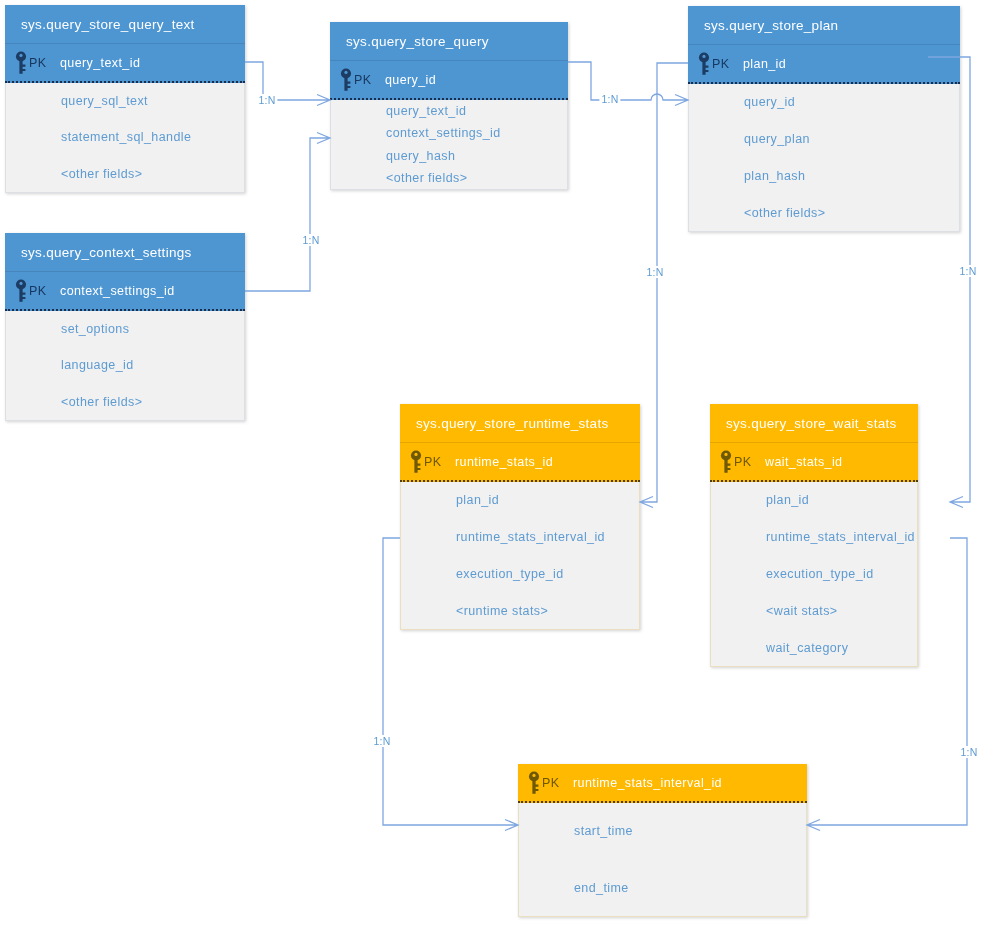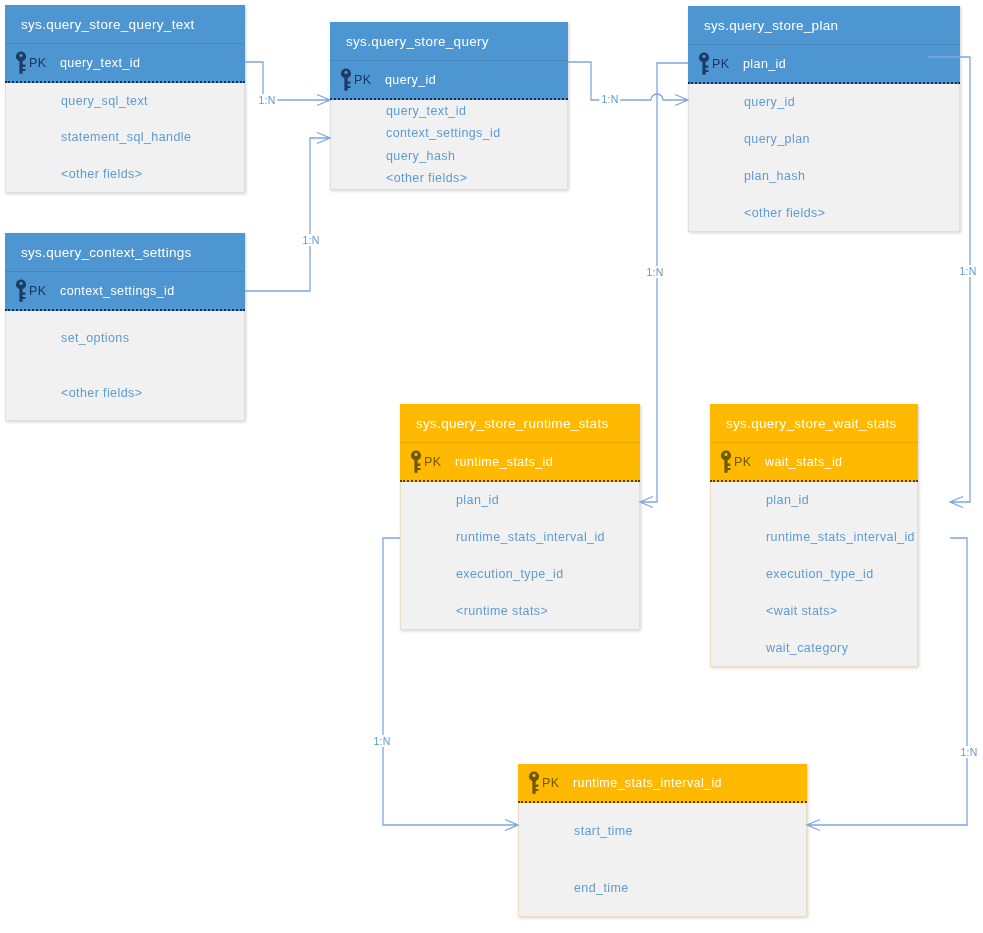--- a/index.html
+++ b/index.html
@@ -137,20 +137,21 @@
       <svg class="key" width="14" height="24" viewBox="0 0 13 22">
         <circle class="key-main" cx="6.5" cy="5" r="4.7"></circle>
         <circle class="key-hole" cx="6.5" cy="4" r="1.5"></circle>
         <path class="key-main" d="M5,8.5 h3 V21 h-3 z M8,12.5 h2.6 v2 H8 z M8,16.5 h2.6 v2 H8 z"></path>
       </svg>
       <span class="pklabel">PK</span>
       <span class="fname">context_settings_id</span>
     </div>
     <div class="t-body">
       <div class="t-row">set_options</div>
+      <div class="t-row">language_id</div>
       <div class="t-row">&lt;other fields&gt;</div>
     </div>
   </div>
 
   <div class="table orange" style="left:400px;top:404px;width:240px;height:226px">
     <div class="t-title">sys.query_store_runtime_stats</div>
     <div class="t-pk">
       <svg class="key" width="14" height="24" viewBox="0 0 13 22">
         <circle class="key-main" cx="6.5" cy="5" r="4.7"></circle>
         <circle class="key-hole" cx="6.5" cy="4" r="1.5"></circle>

